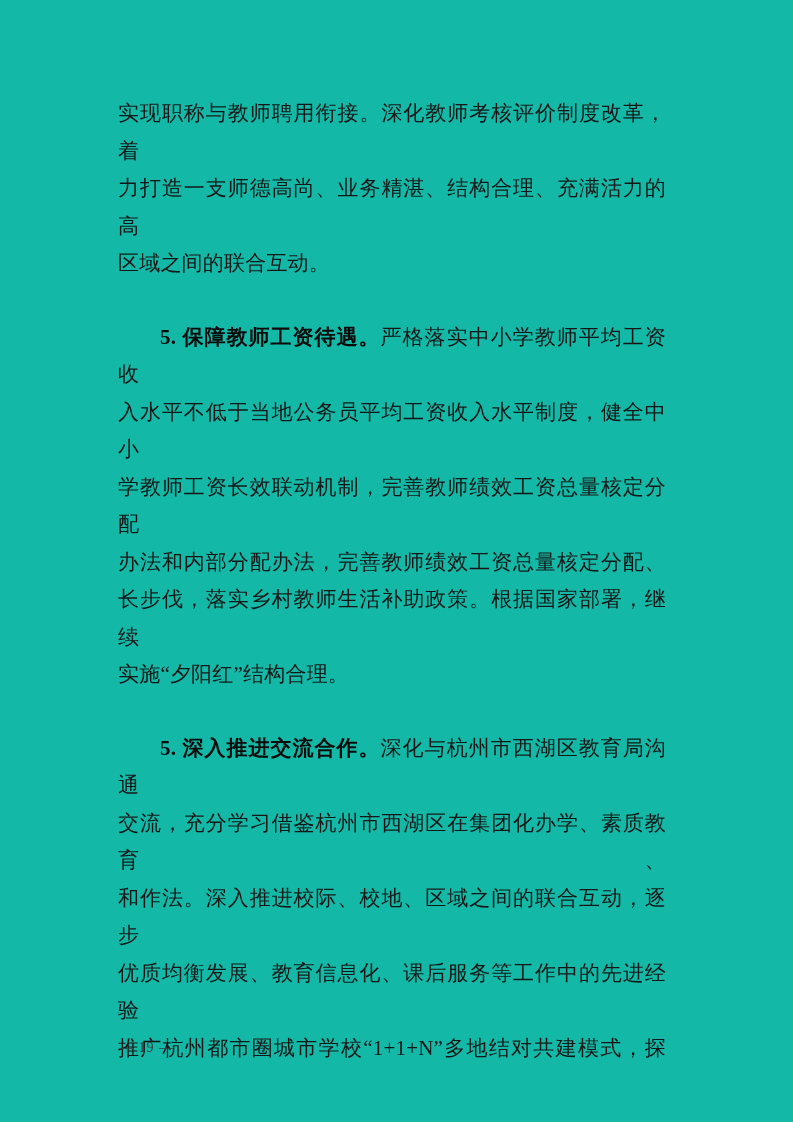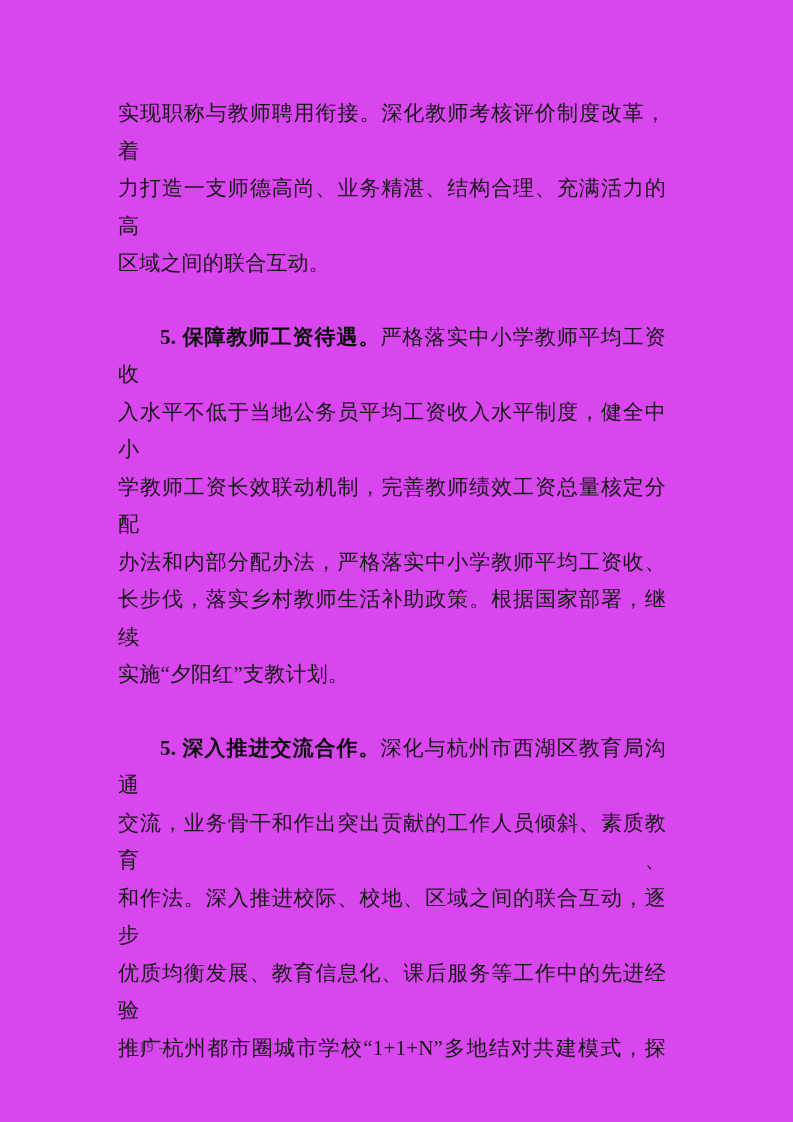--- a/index.html
+++ b/index.html
@@ -12,21 +12,21 @@
     background: #ffffff;
     position: relative;
     overflow: hidden;
     font-family: "Liberation Serif", "DejaVu Serif", serif;
   }
   .page {
     position: absolute;
     left: 0; top: 0;
     width: 793px;
     height: 1122px;
-    background: #d946ef;
+    background: #14b8a6;
   }
   .content {
     position: absolute;
     left: 118px;
     top: 95px;
     width: 548px;
     font-size: 21px;
     line-height: 37.5px;
     color: #161616;
   }
@@ -61,25 +61,25 @@
 <body>
 
 <div class="page">
   <main class="content">
     <div class="line fill"><span>实现职称与教师聘用衔接。深化教师考核评价制度改革，着</span></div>
     <div class="line fill"><span>力打造一支师德高尚、业务精湛、结构合理、充满活力的高</span></div>
     <div class="line"><span>区域之间的联合互动。</span></div>
     <div class="line fill indent"><b>5. 保障教师工资待遇。</b><span>严格落实中小学教师平均工资收</span></div>
     <div class="line fill"><span>入水平不低于当地公务员平均工资收入水平制度，健全中小</span></div>
     <div class="line fill"><span>学教师工资长效联动机制，完善教师绩效工资总量核定分配</span></div>
-    <div class="line fill"><span>办法和内部分配办法，严格落实中小学教师平均工资收、</span></div>
+    <div class="line fill"><span>办法和内部分配办法，完善教师绩效工资总量核定分配、</span></div>
     <div class="line fill"><span>长步伐，落实乡村教师生活补助政策。根据国家部署，继续</span></div>
-    <div class="line"><span>实施“夕阳红”支教计划。</span></div>
+    <div class="line"><span>实施“夕阳红”结构合理。</span></div>
     <div class="line fill indent"><b>5. 深入推进交流合作。</b><span>深化与杭州市西湖区教育局沟通</span></div>
-    <div class="line fill"><span>交流，业务骨干和作出突出贡献的工作人员倾斜、素质教育、</span></div>
+    <div class="line fill"><span>交流，充分学习借鉴杭州市西湖区在集团化办学、素质教育、</span></div>
     <div class="line fill"><span>和作法。深入推进校际、校地、区域之间的联合互动，逐步</span></div>
     <div class="line fill"><span>优质均衡发展、教育信息化、课后服务等工作中的先进经验</span></div>
     <div class="line fill"><span>推广杭州都市圈城市学校“1+1+N”多地结对共建模式，探</span></div>
 
   </main>
 
   <div class="footer">— 19 —</div>
 </div>
 
 </body></html>

